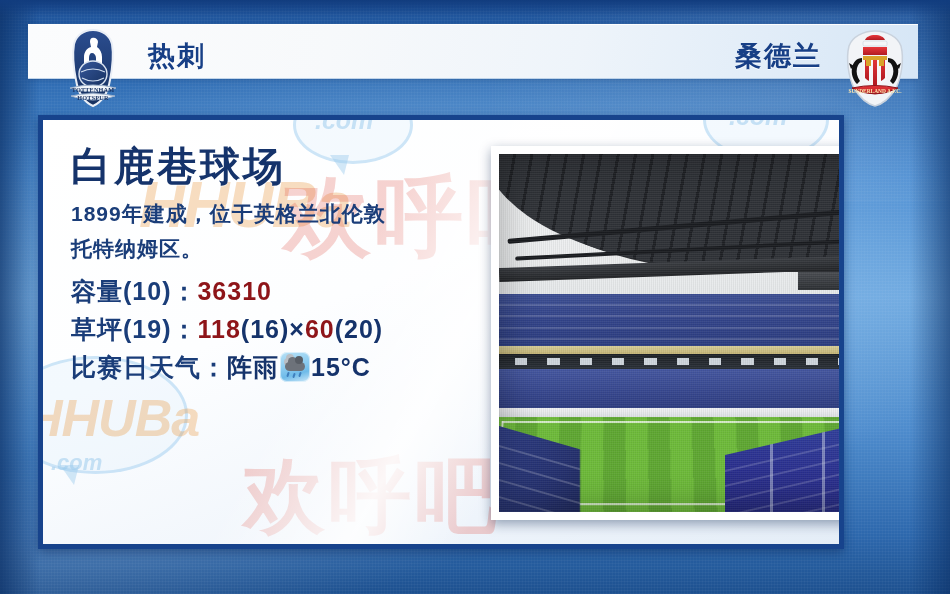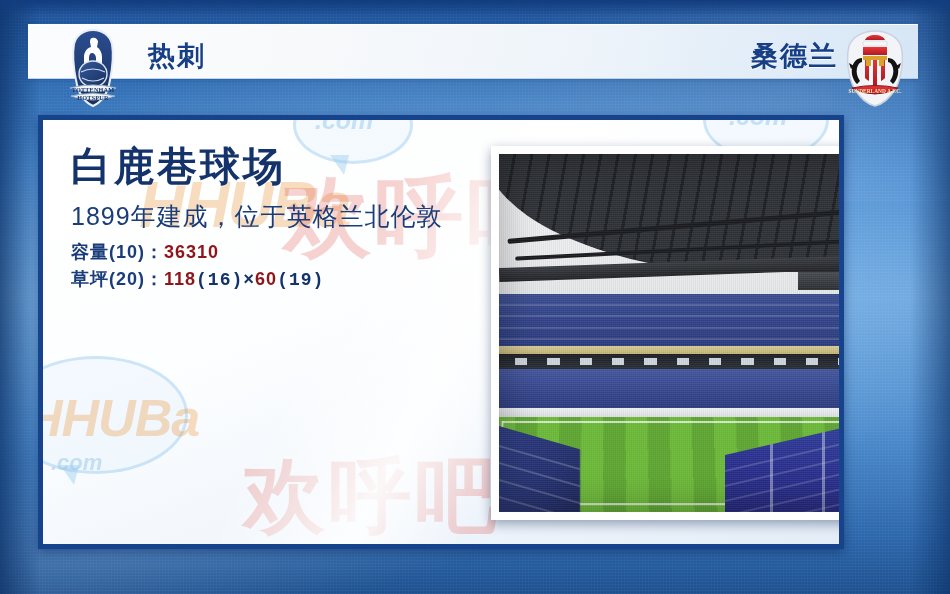--- a/index.html
+++ b/index.html
@@ -50,21 +50,21 @@
     border-bottom:1px solid rgba(150,185,220,.55);
     box-shadow:0 1px 4px rgba(10,40,90,.25);
   }
   .team-name {
     position:absolute; top:24px;
     font-size:27px; font-weight:bold; color:#173f86;
     letter-spacing:2px;
     text-shadow:0 1px 0 rgba(255,255,255,.8);
   }
   .team-home { left:148px; }
-  .team-away { right:112px; }
+  .team-away { right:128px; }
 
   
   .crest { position:absolute; top:14px; width:62px; height:80px; }
   .crest-home { left:62px; }
   .crest-away { left:838px; width:74px; }
 
   
   .card {
     position:absolute; left:38px; top:115px; width:806px; height:434px;
     background:
@@ -100,30 +100,30 @@
   .wm-cn { color:rgba(220,70,60,.24); font-style:normal; }
 
   
   .info { position:absolute; left:28px; top:24px; width:420px; z-index:4; }
   .stadium-title {
     font-size:40px; font-weight:bold; color:#15336b;
     letter-spacing:3px; line-height:1.1; margin-bottom:10px;
     text-shadow:0 1px 0 rgba(255,255,255,.6);
   }
   .desc {
-    font-size:25px; font-weight:normal; color:#1a3d79;
+    font-size:21px; font-weight:bold; color:#1a3d79;
     line-height:1.48; letter-spacing:1px; margin-bottom:4px;
   }
   .row {
-    font-size:18px; font-weight:bold; color:#1a3d79;
+    font-size:25px; font-weight:bold; color:#1a3d79;
     line-height:1.52; letter-spacing:1px;
     white-space:nowrap;
   }
   .val-red { color:#8e1519; }
-  .val-navy { color:#15336b;font-family:Liberation Mono, monospace; }
+  .val-navy { color:#15336b; }
   .sep { color:#1a3d79; }
 
   
   .wicon {
     display:inline-block; vertical-align:-6px;
     width:30px; height:30px; border-radius:7px; position:relative;
     background:linear-gradient(165deg,#b9e2f7 0%,#8fcdf0 42%,#6fbbe9 70%,#cfe9f9 100%);
     box-shadow:inset 0 0 0 1px rgba(255,255,255,.55);
     margin:0 1px;
   }
@@ -371,30 +371,42 @@
   <div class="wm wm-txt wm-cn" style="left:240px;top:38px;font-size:88px;letter-spacing:4px;">欢呼吧</div>
   <div class="wm wm-txt wm-cn" style="left:200px;top:322px;font-size:82px;letter-spacing:4px;">欢呼吧</div>
 
   <div class="card-sheen"></div>
 
   <div class="info">
 
     <div class="stadium-title">白鹿巷球场</div>
 
     <div class="desc">1899年建成，位于英格兰北伦敦</div>
+    <div class="desc" style="margin-bottom:8px;">托特纳姆区。</div>
 
     <div class="row">
       <span>容量(10)</span><span class="sep">：</span><span class="val-red">36310</span>
     </div>
 
     <div class="row">
-      <span>草坪(20)</span><span class="sep">：</span><span class="val-red">118</span><span class="val-navy">(16)</span><span class="val-navy">×</span><span class="val-red">60</span><span class="val-navy">(19)</span>
+      <span>草坪(19)</span><span class="sep">：</span><span class="val-red">118</span><span class="val-navy">(16)</span><span class="val-navy">×</span><span class="val-red">60</span><span class="val-navy">(20)</span>
     </div>
 
 
+    <div class="row">
+      <span>比赛日天气</span><span class="sep">：</span><span class="val-navy">阵雨</span><span class="wicon">
+          <span class="cloud-back"></span>
+          <span class="cloud-main"></span>
+          <span class="rain">
+            <i></i>
+            <i></i>
+            <i></i>
+          </span>
+      </span><span class="val-navy">15°C</span>
+    </div>
   </div>
 
   <div class="photo-frame">
     <div class="photo">
 
       <div class="sky"></div>
 
       <div class="roof">
         <div class="roof-inner"></div>
       </div>

